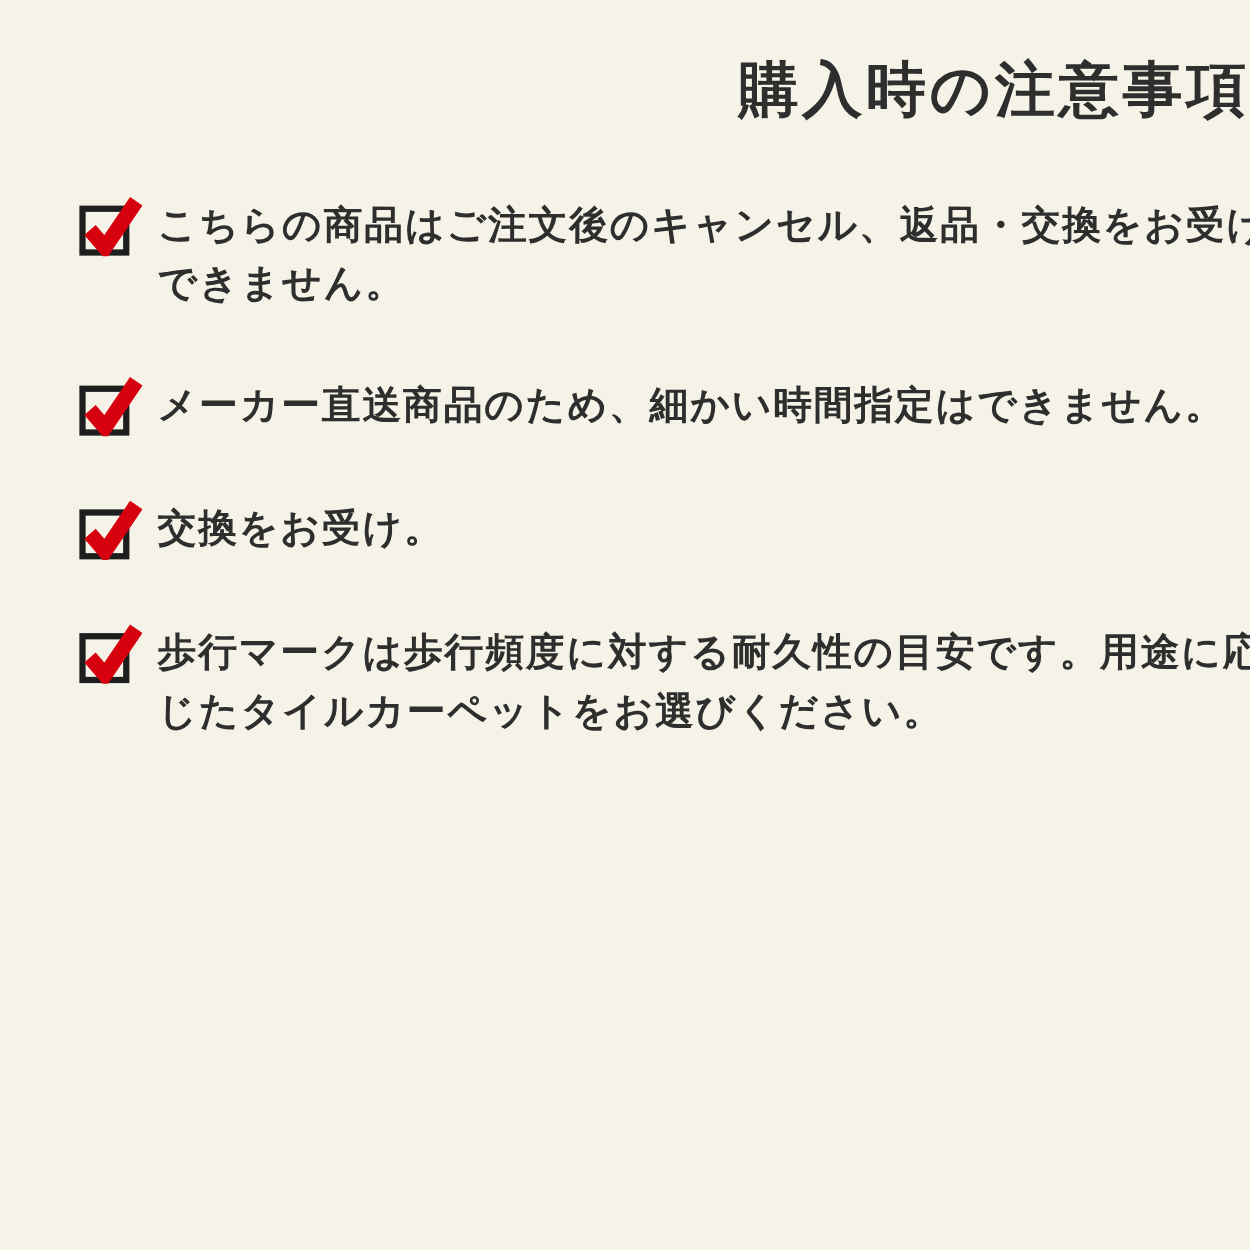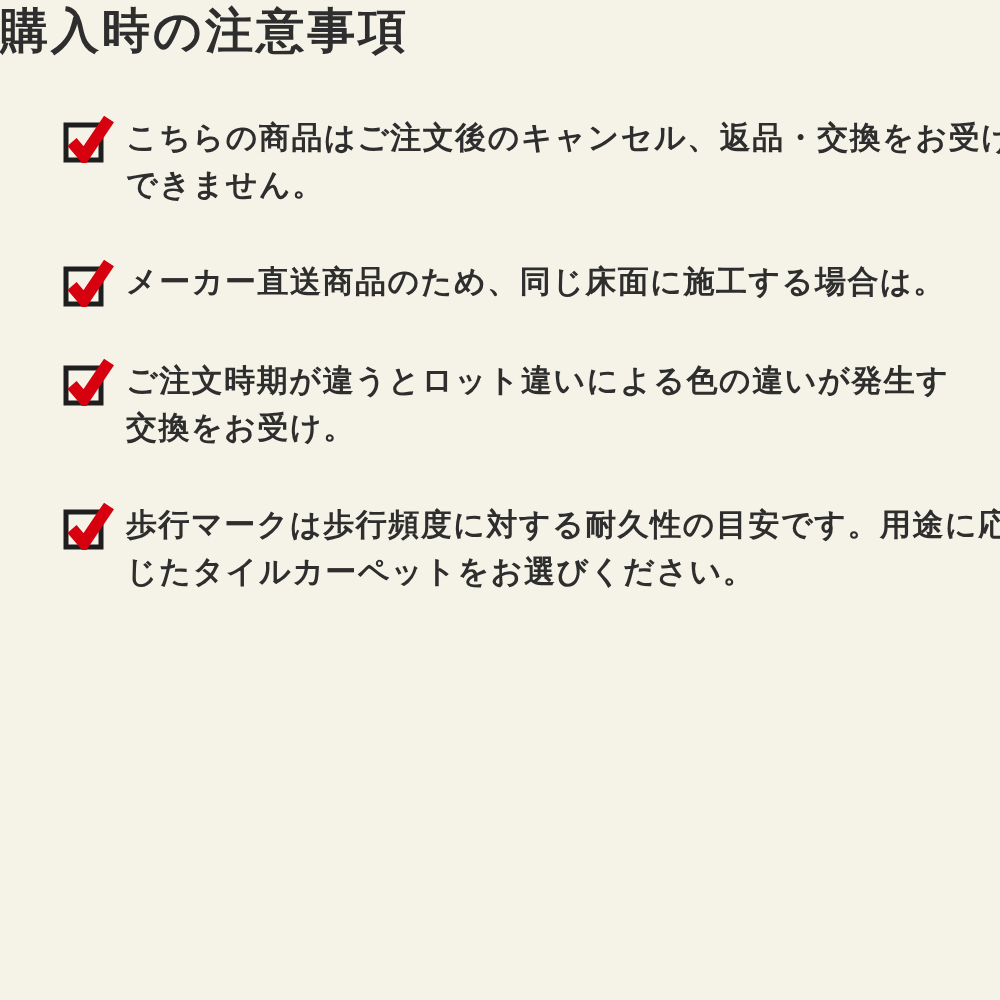--- a/index.html
+++ b/index.html
@@ -15,21 +15,22 @@
     font-family: "Liberation Sans", "DejaVu Sans", sans-serif;
   }
   .page {
     position: relative;
     width: 1000px;
     height: 1000px;
     background: var(--background);
     overflow: hidden;
   }
   .page-title {
-    text-align: left;
+    margin-top: 42px;
+    text-align: right;
     font-size: 48px;
     line-height: 1.3;
     font-weight: 800;
     letter-spacing: 3px;
     color: var(--text);
   }
   .notice-list {
     list-style: none;
     margin: 52px 58px 0 62px;
   }
@@ -95,33 +96,32 @@
     </li>
 
     <li class="notice-item">
       <span class="checkbox-icon">
         <svg width="52" height="52" viewBox="0 0 52 52">
           <rect x="4" y="14" width="35" height="35"></rect>
           <path d="M10 31 L22 45 L47 8"></path>
         </svg>
       </span>
       <div class="notice-text">
-        <div class="notice-text-line">メーカー直送商品のため、同じ床面に施工する場合は。</div>
+        <div class="notice-text-line">メーカー直送商品のため、細かい時間指定はできません。</div>
       </div>
     </li>
 
     <li class="notice-item">
       <span class="checkbox-icon">
         <svg width="52" height="52" viewBox="0 0 52 52">
           <rect x="4" y="14" width="35" height="35"></rect>
           <path d="M10 31 L22 45 L47 8"></path>
         </svg>
       </span>
       <div class="notice-text">
-        <div class="notice-text-line">ご注文時期が違うとロット違いによる色の違いが発生す</div>
         <div class="notice-text-line">交換をお受け。</div>
       </div>
     </li>
 
     <li class="notice-item">
       <span class="checkbox-icon">
         <svg width="52" height="52" viewBox="0 0 52 52">
           <rect x="4" y="14" width="35" height="35"></rect>
           <path d="M10 31 L22 45 L47 8"></path>
         </svg>

